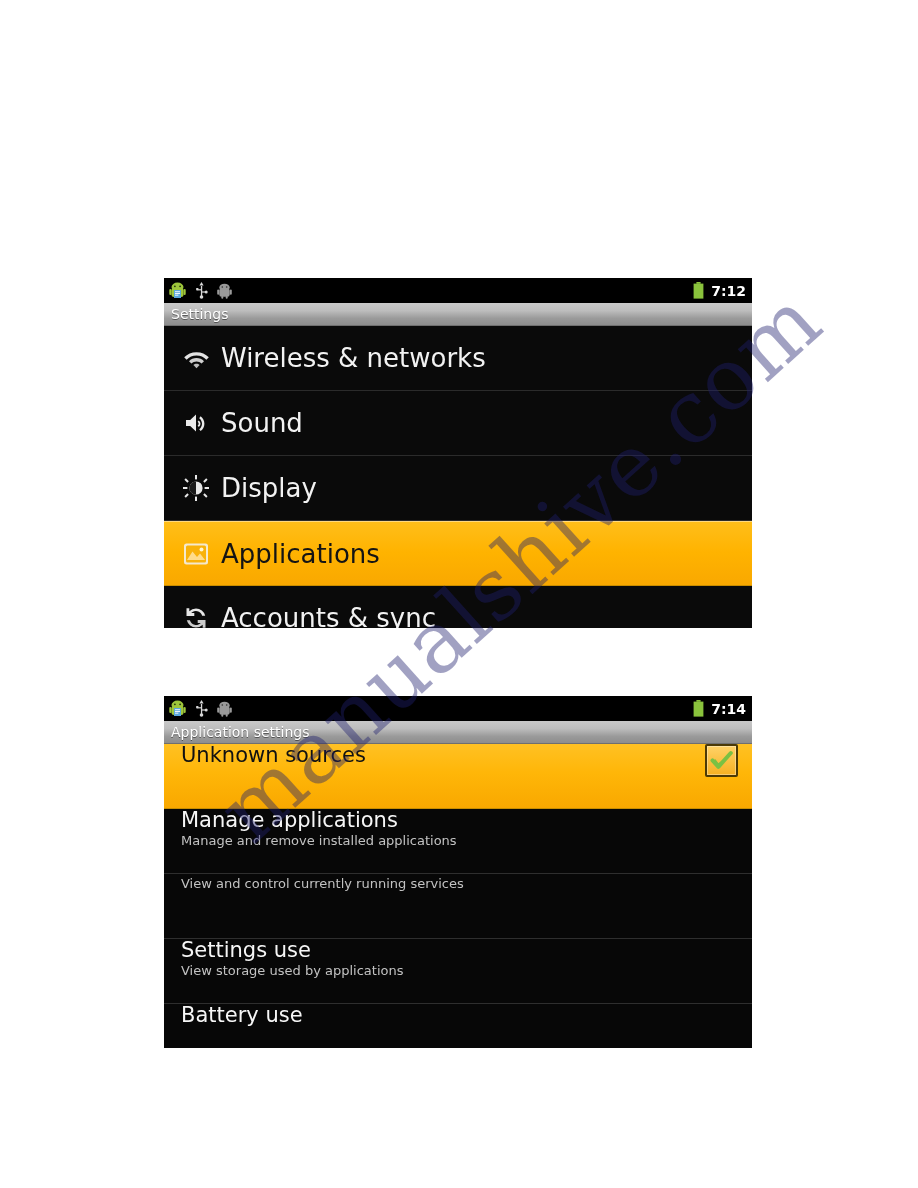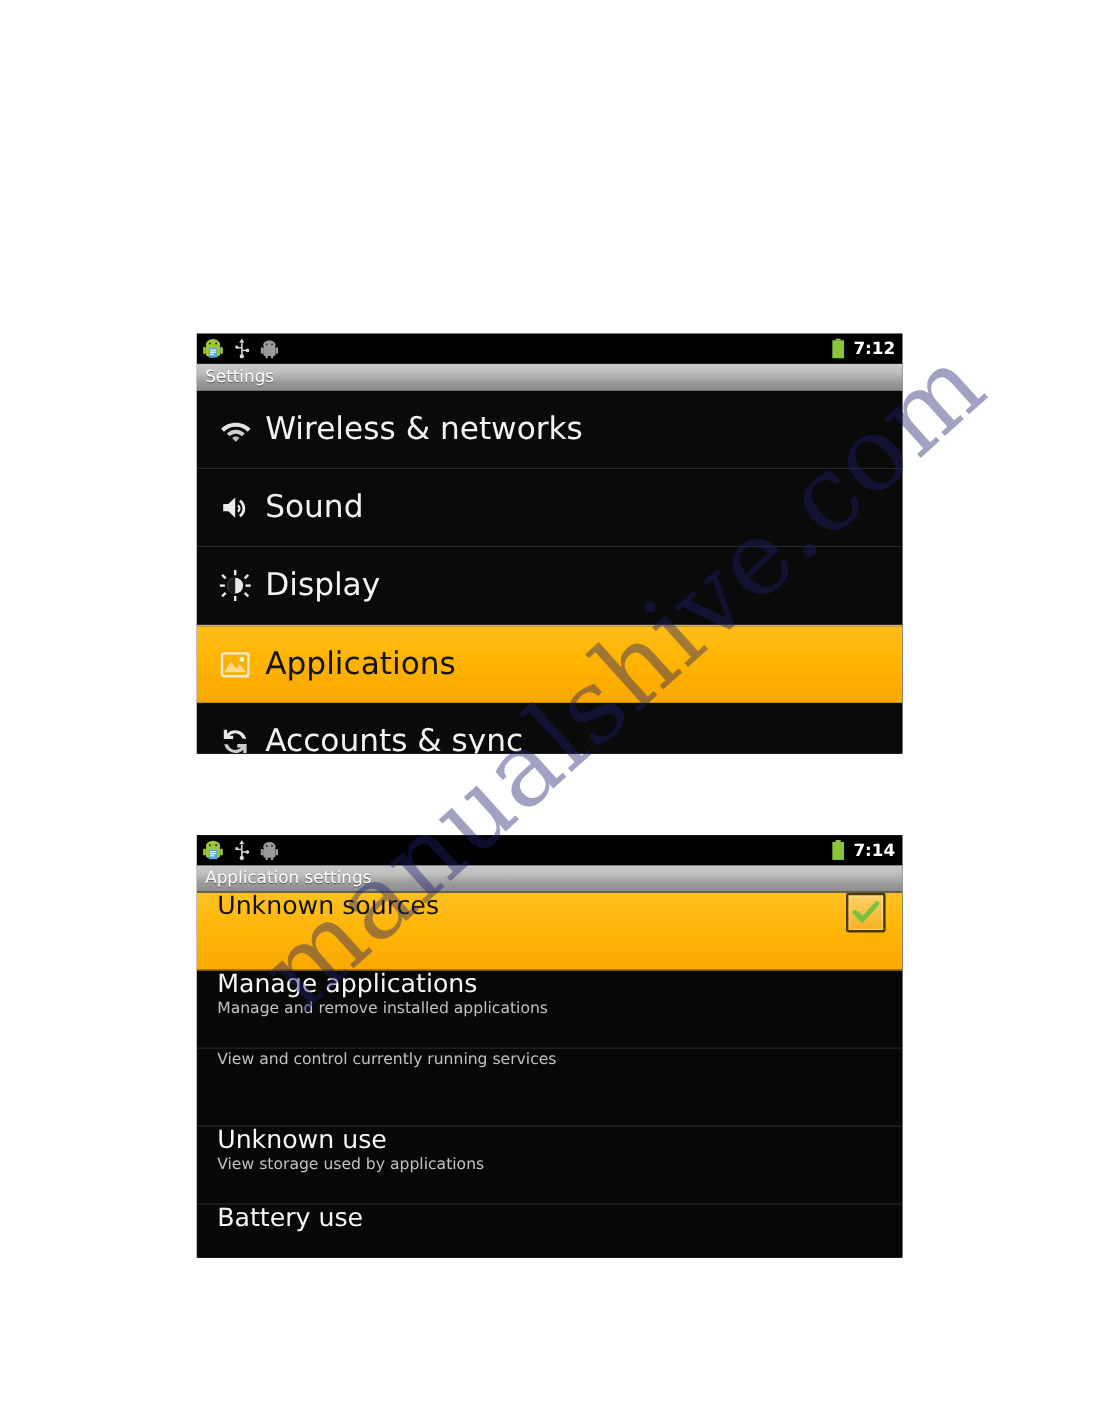--- a/index.html
+++ b/index.html
@@ -373,21 +373,21 @@
     </div>
 
     <div class="row2">
       <div class="row2-texts">
         <div class="row2-sub">View and control currently running services</div>
       </div>
     </div>
 
     <div class="row2">
       <div class="row2-texts">
-        <div class="row2-title">Unknown use</div>
+        <div class="row2-title">Settings use</div>
         <div class="row2-sub">View storage used by applications</div>
       </div>
     </div>
 
     <div class="row2">
       <div class="row2-texts">
         <div class="row2-title">Battery use</div>
       </div>
     </div>
 

